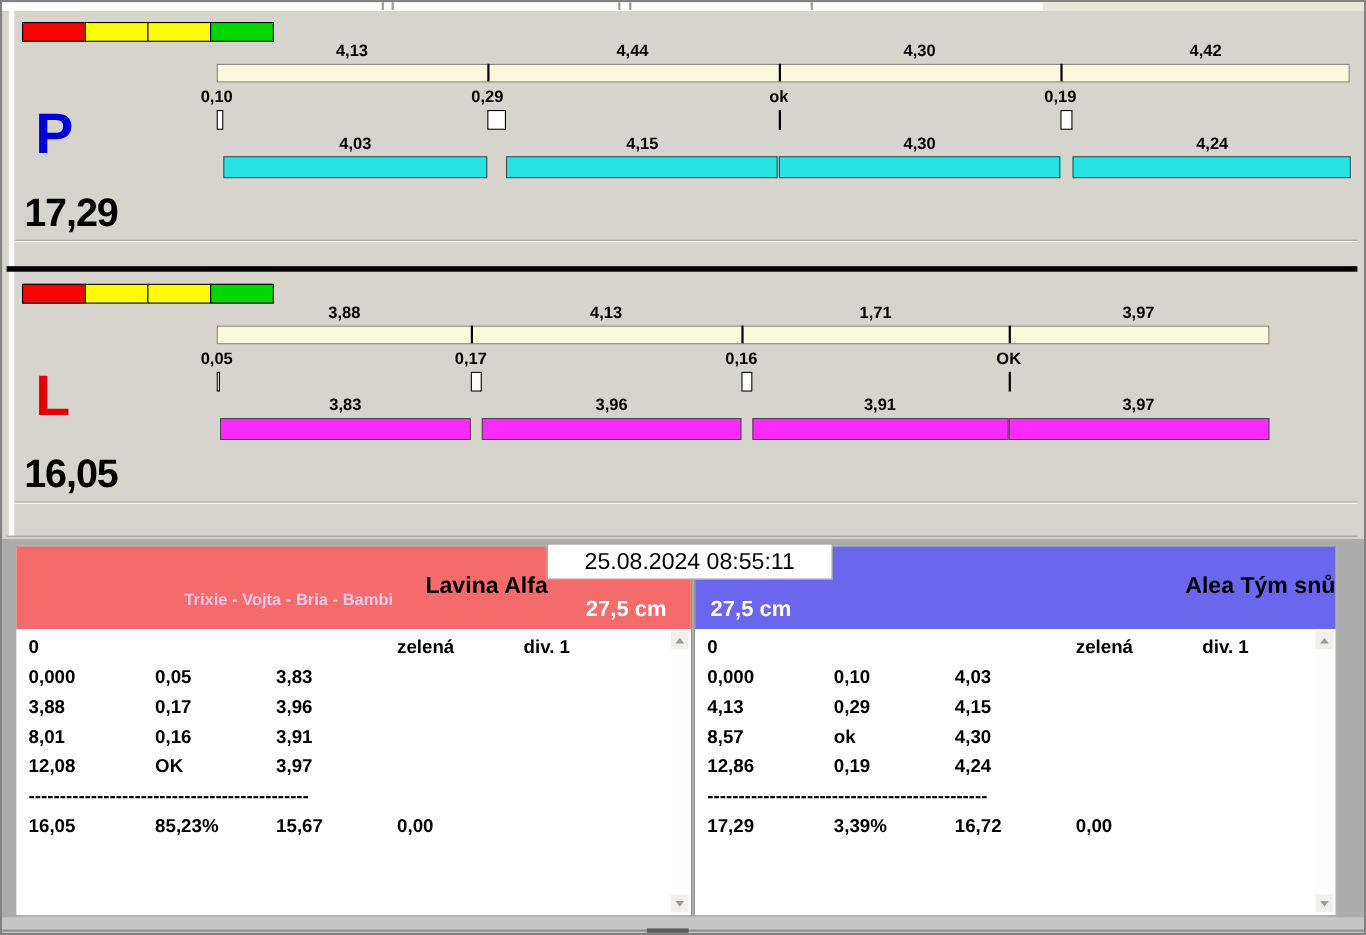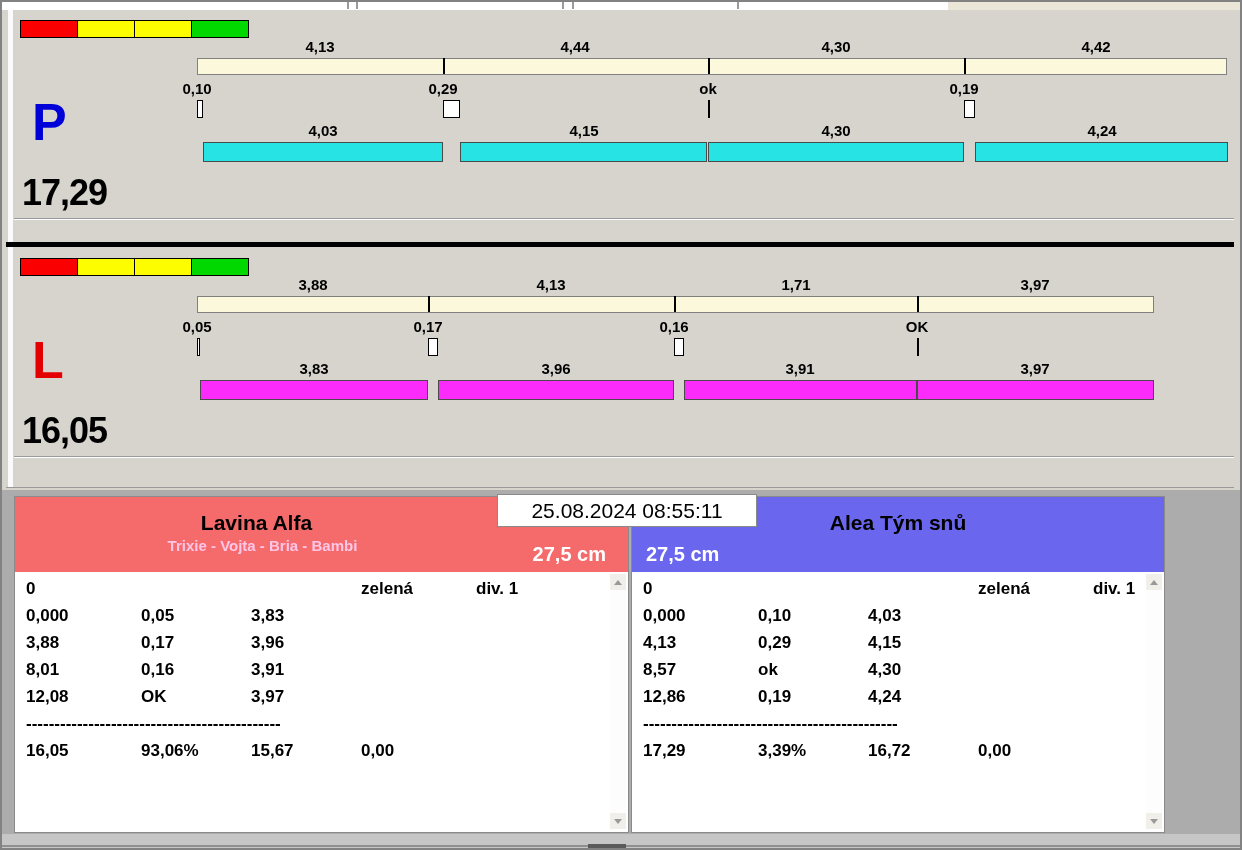--- a/index.html
+++ b/index.html
@@ -39,23 +39,23 @@
   .tick { position:absolute; top:-1px; width:2px; height:16px; background:#000; }
   .marker-box { position:absolute; top:88px; height:18px; background:#fff; border:1px solid #000; }
   .marker-ok { position:absolute; top:88px; height:18px; width:2px; background:#000; }
   .run-bar { position:absolute; top:130px; height:20px; border:1px solid #4a4a4a; }
   .groove { position:absolute; left:0; right:0; top:206px; height:2px; border-top:1px solid #9a9a9a; border-bottom:1px solid #ffffff; }
 
   
   .bottom-area { position:absolute; top:488px; left:0; right:0; height:344px; background:#acacac; }
   .team-panel { position:absolute; top:6px; height:337px; border:1px solid #8a8a8a; background:#fff; }
   .team-left { left:12px; width:615px; }
-  .team-right { left:629px; width:534px; }
+  .team-right { left:629px; width:584px; }
   .team-header { position:absolute; left:0; right:0; top:0; height:75px; }
-  .team-title { position:absolute; top:14px; font-size:21px; font-weight:bold; color:#000; text-align:center; white-space:nowrap; }
+  .team-title { position:absolute; top:24px; font-size:21px; font-weight:bold; color:#000; text-align:right; white-space:nowrap; }
   .team-left .team-title { left:0; width:483px; }
   .team-right .team-title { left:0; right:0; }
   .team-members { position:absolute; top:40px; font-size:15px; font-weight:bold; text-align:center; white-space:nowrap;padding-left:12px; }
   .team-left .team-members { left:0; width:483px; }
   .team-right .team-members { left:0; right:0; }
   .team-height { position:absolute; top:46px; font-size:20px; font-weight:bold; color:#fff; white-space:nowrap; }
   .team-left .team-height { right:22px; }
   .team-right .team-height { left:14px; }
   .team-body { position:absolute; left:0; right:0; top:75px; bottom:0; background:#fff; padding-top:7px; overflow:hidden; }
   .trow { position:relative; height:27px; }
@@ -198,21 +198,21 @@
           <div class="trow">
             <span class="tcell" style="left: 11px;">12,08</span>
             <span class="tcell" style="left: 126px;">OK</span>
             <span class="tcell" style="left: 236px;">3,97</span>
           </div>
           <div class="trow">
             <span class="tcell" style="left: 11px;">---------------------------------------------</span>
           </div>
           <div class="trow">
             <span class="tcell" style="left: 11px;">16,05</span>
-            <span class="tcell" style="left: 126px;">93,06%</span>
+            <span class="tcell" style="left: 126px;">85,23%</span>
             <span class="tcell" style="left: 236px;">15,67</span>
             <span class="tcell" style="left: 346px;">0,00</span>
           </div>
         </div>
       <div class="vscroll">
         <div class="sb-btn sb-up">
             <span class="arr-up"></span>
           </div>
         <div class="sb-btn sb-down">
             <span class="arr-down"></span>

